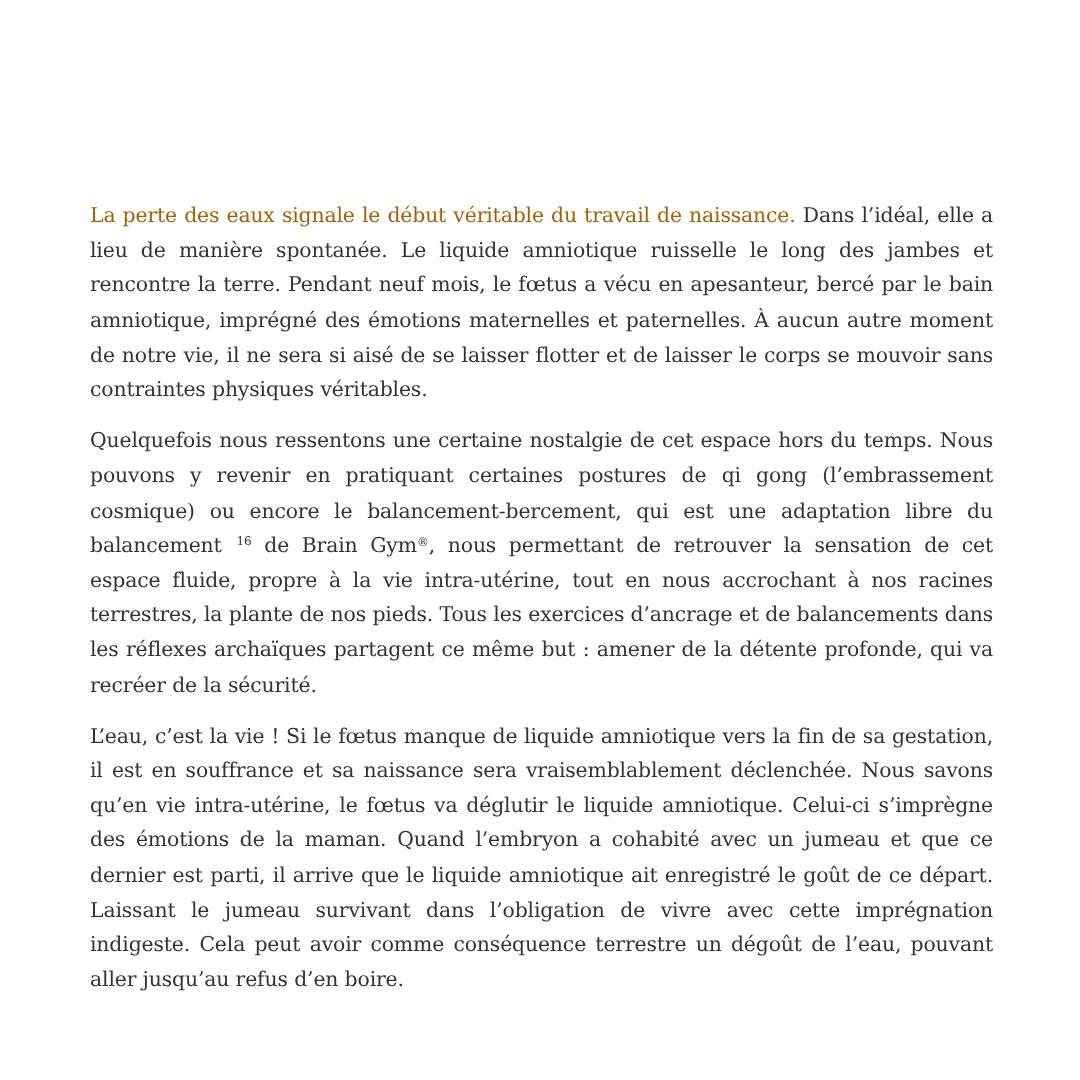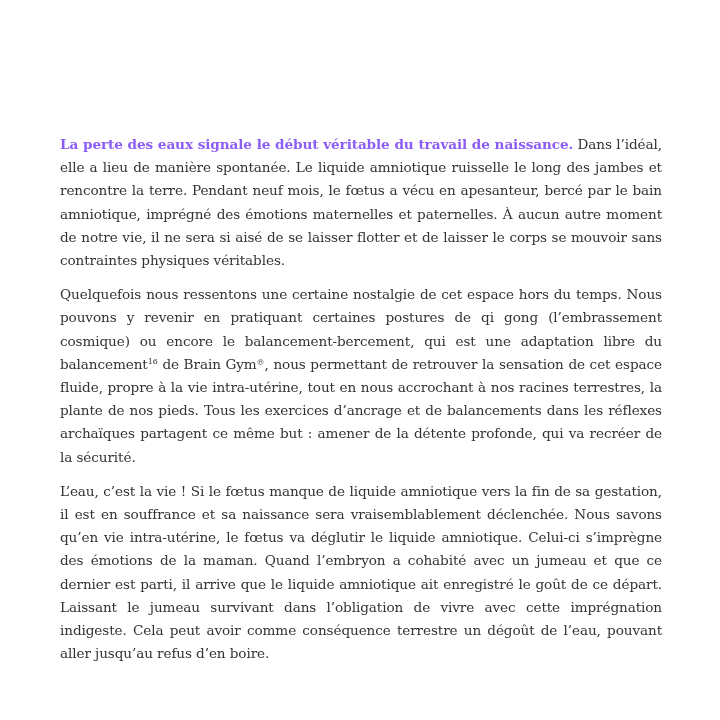--- a/index.html
+++ b/index.html
@@ -22,27 +22,28 @@
       font-size: 13.6px;
       line-height: 23.2px;
       color: #333333;
       text-align: justify;
       letter-spacing: -0.1px;
     }
     .para {
       margin: 0 0 11px 0;
     }
     .lead {
-      font-weight: bold;
-      color: #8b5cf6;
+      font-weight: normal;
+      color: #a16207;
     }
     sup {
       font-size: 8px;
       line-height: 0;
       vertical-align: 5px;
+      margin-left: 10px;
     }
     .reg {
       font-size: 8px;
       vertical-align: 4px;
       line-height: 0;
     }
   </style>
 </head>
 <body>
 

